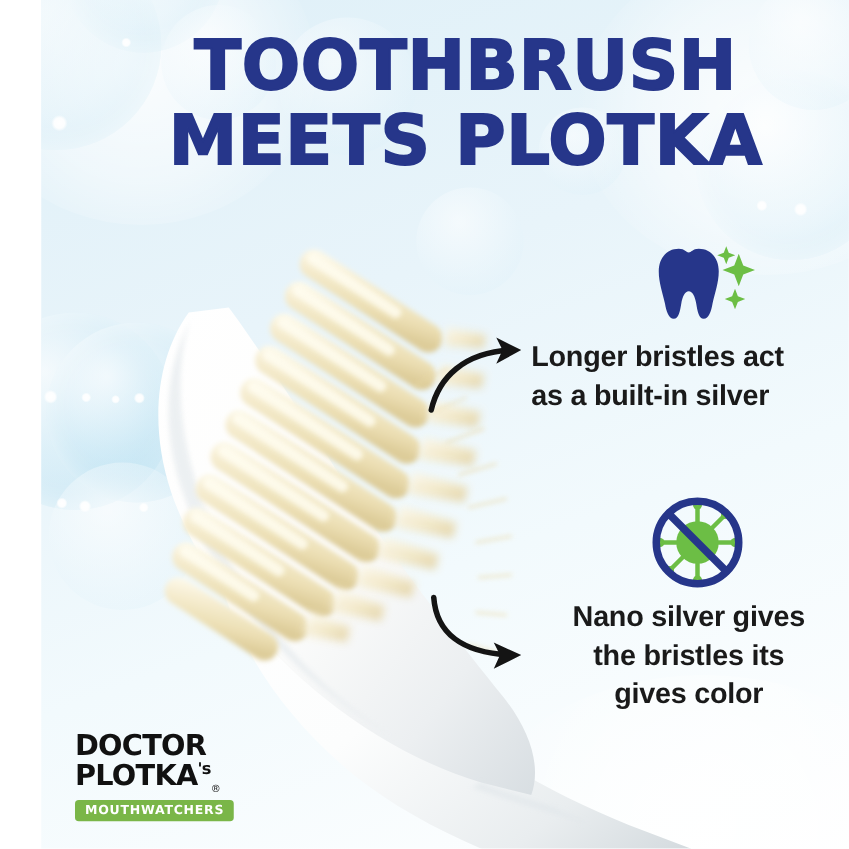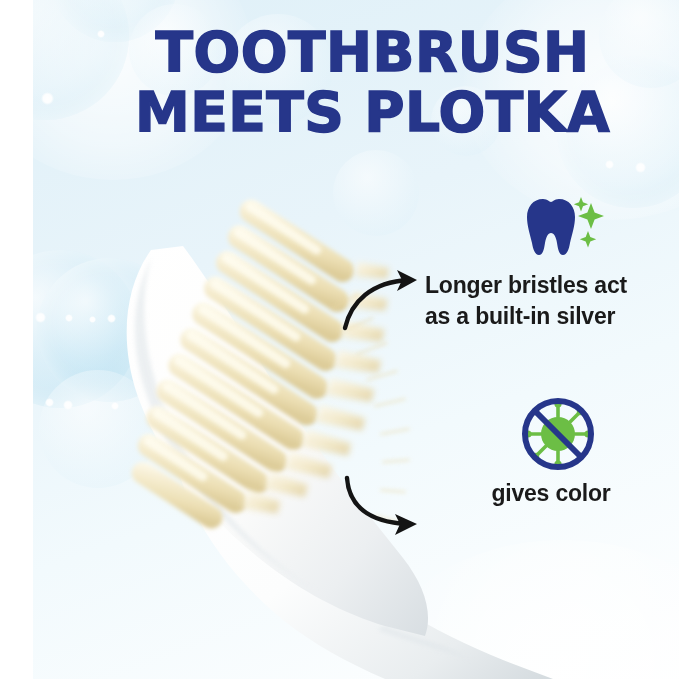--- a/index.html
+++ b/index.html
@@ -390,18 +390,25 @@
 
   <div class="arrow" id="arrow-2">
     <svg viewBox="0 0 92 66" width="92" height="66">
       <path d="M8 6 C10 34, 30 50, 68 52" fill="none" stroke="#141414" stroke-width="4.4" stroke-linecap="round"></path>
       <path d="M56 42 L78 52 L56 63 L61 52 Z" fill="#141414"></path>
     </svg>
   </div>
 
   <div class="feature" id="feature-2">
     <div class="feature-text">
+      <div>Nano silver gives</div>
+      <div>the bristles its</div>
       <div>gives color</div>
     </div>
   </div>
 
+  <div class="logo">
+    <span class="logo-word">DOCTOR</span>
+    <span class="logo-word"><span>PLOTKA</span><span class="sup">'s</span><span class="reg">®</span></span>
+    <span class="logo-badge">MOUTHWATCHERS</span>
+  </div>
 
 </div>
 
 </body></html>

